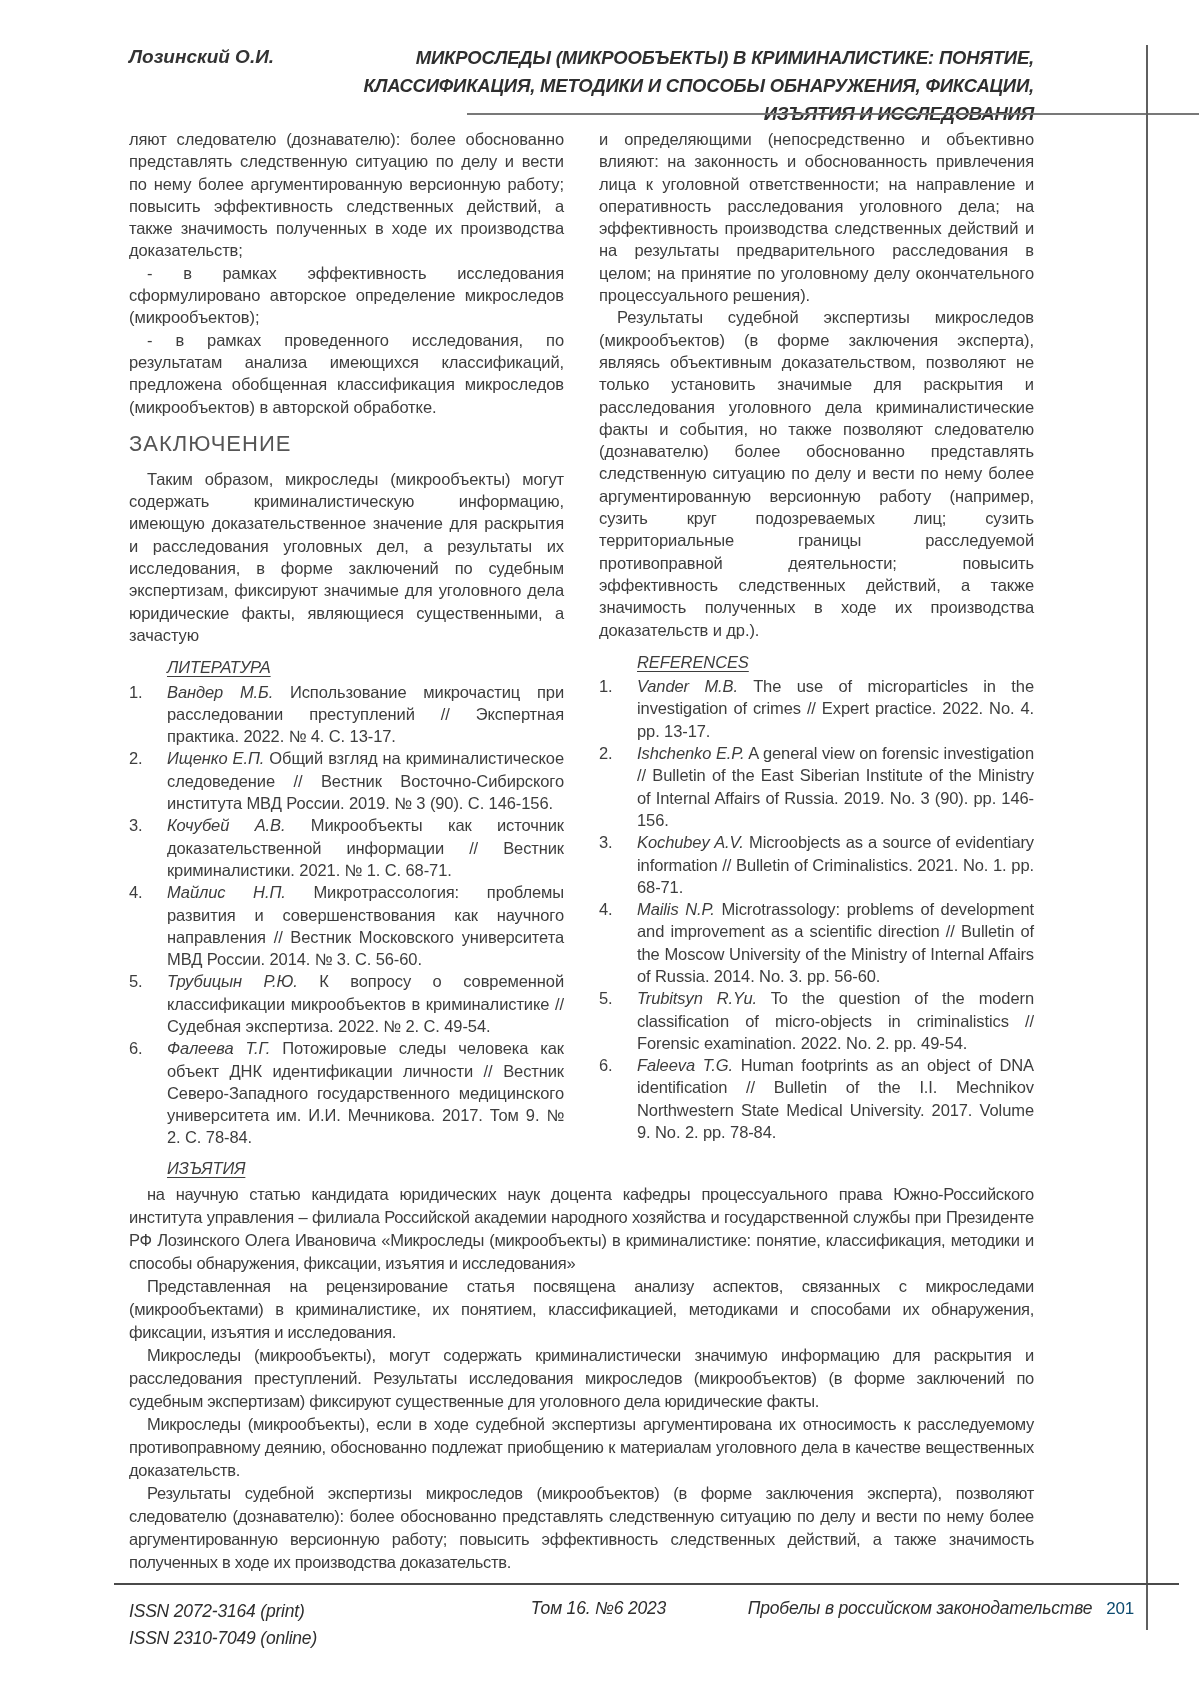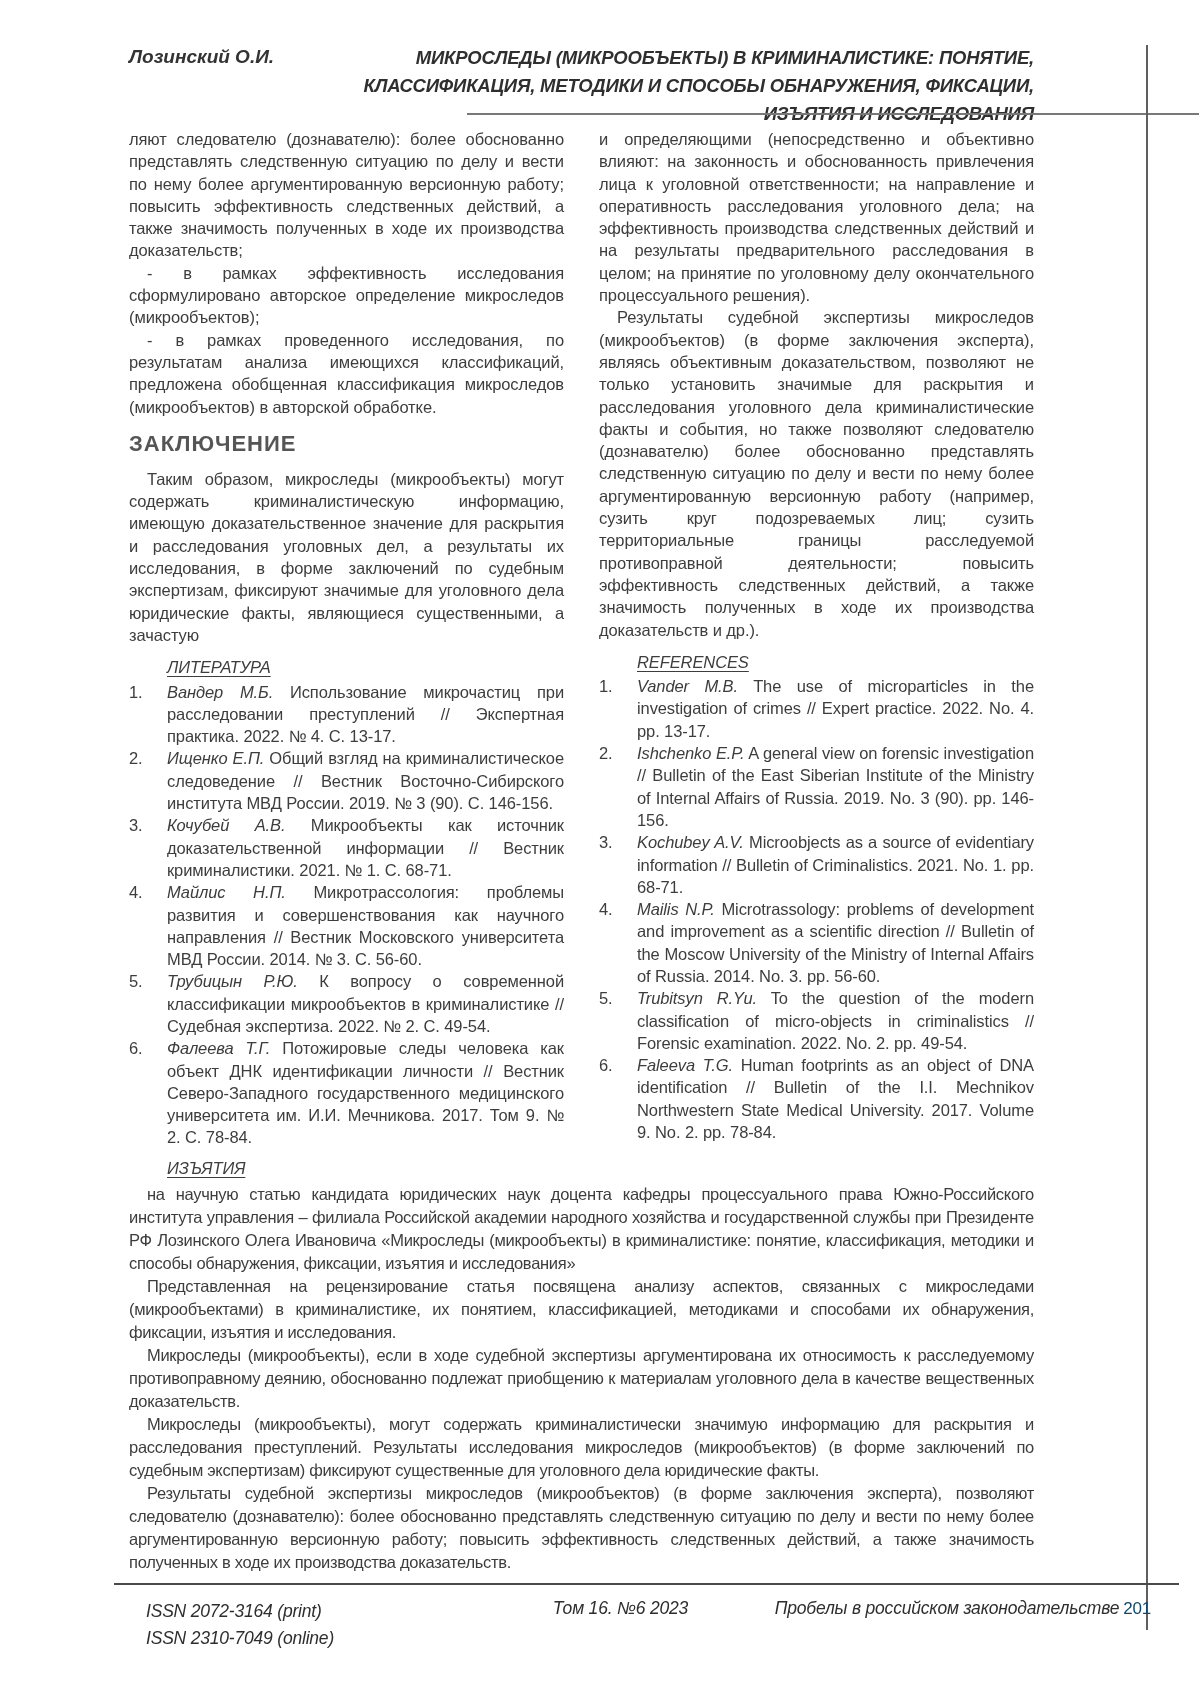--- a/index.html
+++ b/index.html
@@ -35,21 +35,21 @@
   
   .content{
     position:absolute;left:100px;top:128px;width:905px;
   }
   .cols{display:flex;gap:35px;}
   .col{width:440px;font-size:16.5px;line-height:22.3px;text-align:justify;letter-spacing:-0.1px;}
   .col p{margin:0;}
   .col p.ind{text-indent:18px;}
   .concl-h{
     font-size:22px;letter-spacing:1px;color:#555;
-    margin:13px 0 11px 0;font-weight:bold;line-height:26px;
+    margin:13px 0 11px 0;font-weight:normal;line-height:26px;
   }
   .list-h{
     font-style:italic;text-decoration:underline;text-underline-offset:3px;
     margin:10px 0 2px 38px;
   }
   .ref-item{display:flex;margin:0;}
   .ref-num{flex:0 0 38px;}
   .ref-body{flex:1;text-align:justify;}
   .ref-author{font-style:italic;}
   
@@ -58,27 +58,27 @@
   .review .rev-h{
     font-style:italic;text-decoration:underline;text-underline-offset:3px;
     margin:0 0 3px 38px;text-indent:0;letter-spacing:-0.1px;
   }
   
   .ftr-rule{
     position:absolute;left:85px;top:1583px;width:1065px;height:2px;
     background:#4a4a4a;
   }
   .ftr{
-    position:absolute;left:117px;top:1598px;width:1005px;
+    position:absolute;left:100px;top:1598px;width:1005px;
     display:flex;align-items:flex-start;
     font-size:17.5px;font-style:italic;color:#2e2e2e;letter-spacing:-0.2px;
   }
   .ftr-left{flex:0 0 320px;line-height:27px;}
   .ftr-center{flex:1;text-align:center;}
-  .ftr-right{flex:0 0 auto;display:flex;gap:4px;align-items:baseline;}
+  .ftr-right{flex:0 0 auto;display:flex;gap:14px;align-items:baseline;}
   .ftr-page{font-style:normal;font-size:17px;color:#0c4a6e;}
 </style>
 </head>
 <body>
 
 <div class="page">
 
   <div class="hdr-author">Лозинский О.И.</div>
   <div class="hdr-title">МИКРОСЛЕДЫ (МИКРООБЪЕКТЫ) В КРИМИНАЛИСТИКЕ: ПОНЯТИЕ, КЛАССИФИКАЦИЯ, МЕТОДИКИ И СПОСОБЫ ОБНАРУЖЕНИЯ, ФИКСАЦИИ, ИЗЪЯТИЯ И ИССЛЕДОВАНИЯ</div>
   <div class="hdr-rule"></div>
@@ -154,22 +154,22 @@
           <span class="ref-body"><i class="ref-author">Faleeva T.G.</i> <span>Human footprints as an object of DNA identification // Bulletin of the I.I. Mechnikov Northwestern State Medical University. 2017. Volume 9. No. 2. pp. 78-84.</span></span>
         </div>
       </div>
 
     </div>
 
     <div class="review">
       <div class="rev-h">ИЗЪЯТИЯ</div>
       <p>на научную статью кандидата юридических наук доцента кафедры процессуального права Южно-Российского института управления – филиала Российской академии народного хозяйства и государственной службы при Президенте РФ Лозинского Олега Ивановича «Микроследы (микрообъекты) в криминалистике: понятие, классификация, методики и способы обнаружения, фиксации, изъятия и исследования»</p>
       <p>Представленная на рецензирование статья посвящена анализу аспектов, связанных с микроследами (микрообъектами) в криминалистике, их понятием, классификацией, методиками и способами их обнаружения, фиксации, изъятия и исследования.</p>
+      <p>Микроследы (микрообъекты), могут содержать криминалистически значимую информацию для раскрытия и расследования преступлений. Результаты исследования микроследов (микрообъектов) (в форме заключений по судебным экспертизам) фиксируют существенные для уголовного дела юридические факты.</p>
       <p>Микроследы (микрообъекты), если в ходе судебной экспертизы аргументирована их относимость к расследуемому противоправному деянию, обоснованно подлежат приобщению к материалам уголовного дела в качестве вещественных доказательств.</p>
-      <p>Микроследы (микрообъекты), могут содержать криминалистически значимую информацию для раскрытия и расследования преступлений. Результаты исследования микроследов (микрообъектов) (в форме заключений по судебным экспертизам) фиксируют существенные для уголовного дела юридические факты.</p>
       <p>Результаты судебной экспертизы микроследов (микрообъектов) (в форме заключения эксперта), позволяют следователю (дознавателю): более обоснованно представлять следственную ситуацию по делу и вести по нему более аргументированную версионную работу; повысить эффективность следственных действий, а также значимость полученных в ходе их производства доказательств.</p>
     </div>
   </div>
 
   <div class="ftr-rule"></div>
   <div class="ftr">
     <div class="ftr-left">
       <div>ISSN 2072-3164 (print)</div>
       <div>ISSN 2310-7049 (online)</div>
     </div>

